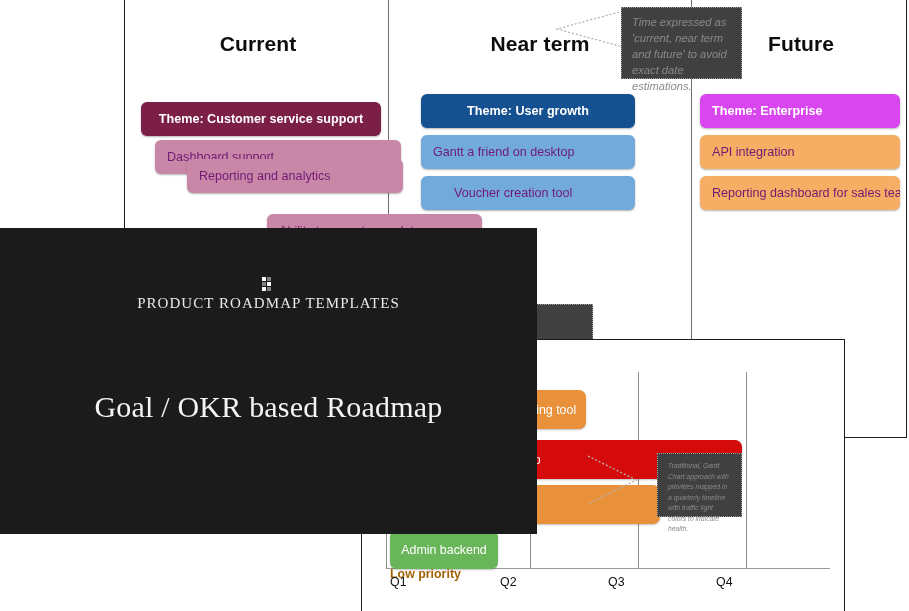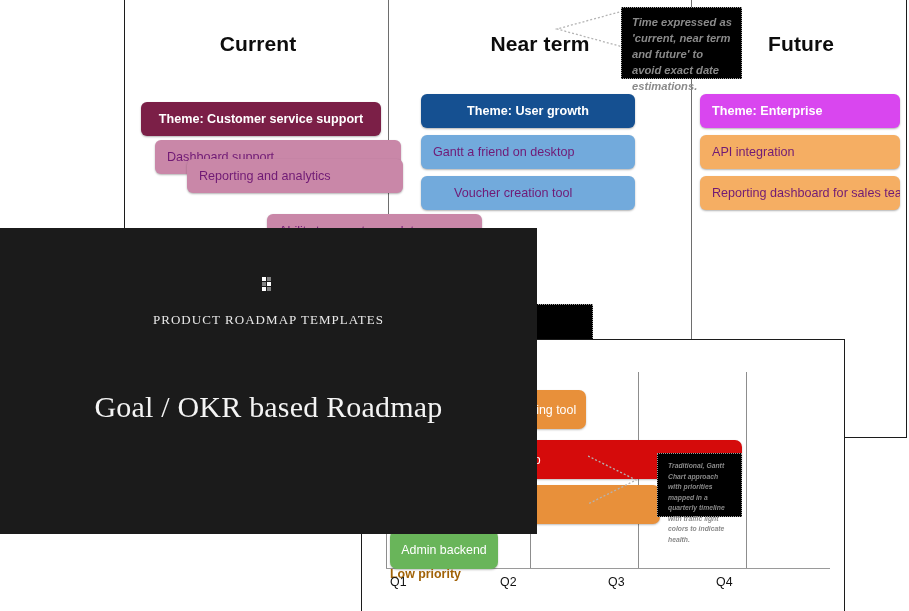--- a/index.html
+++ b/index.html
@@ -73,28 +73,27 @@
   .rm-bar.theme {
     font-weight: bold;
     color: #ffffff;
   }
   .rm-bar.theme.centered { justify-content: center; padding-left: 0; }
 
   
   .callout {
     position: absolute;
     border: 1.5px dotted #9a9a9a;
-    background: #000000;
+    background: #404040;
     box-sizing: border-box;
     padding: 7px 9px 6px 10px;
     font-size: 11.2px;
     line-height: 1.42;
     font-style: italic;
     color: #8a8a8a;
-    font-weight: bold;
   }
   .callout-leader {
     position: absolute;
     pointer-events: none;
   }
 
   
   #gantt-panel {
     position: absolute;
     left: 361px;
@@ -184,23 +183,23 @@
     position: relative;
   }
   #brand-logo span {
     position: absolute;
     width: 4px;
     height: 4px;
     background: #ffffff;
   }
 
   #brand-label {
-    margin-top: 18px;
+    margin-top: 1px;
     font-family: "Liberation Serif", serif;
-    font-size: 13px;
+    font-size: 15px;
     letter-spacing: 1.05px;
     color: #e9e9e9;
   }
 
   #slide-title {
     position: absolute;
     left: 0;
     top: 162px;
     width: 537px;
     text-align: center;

